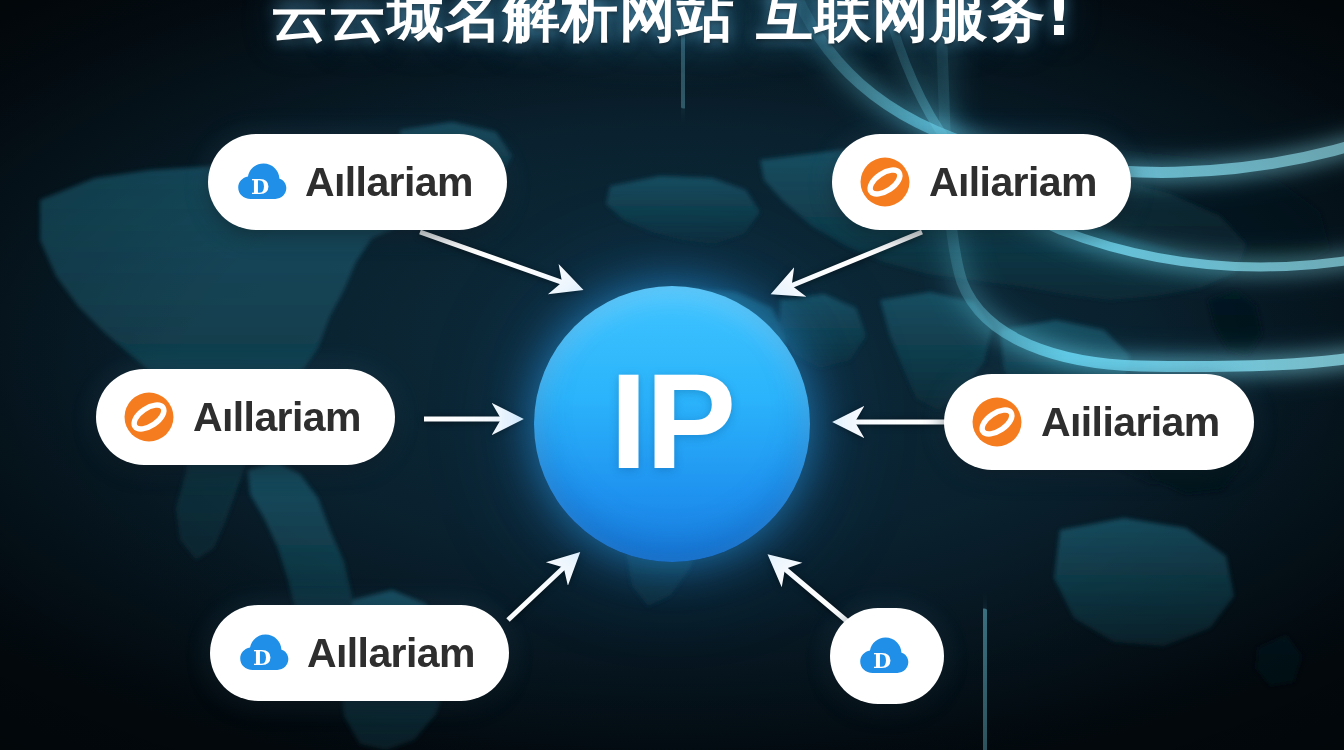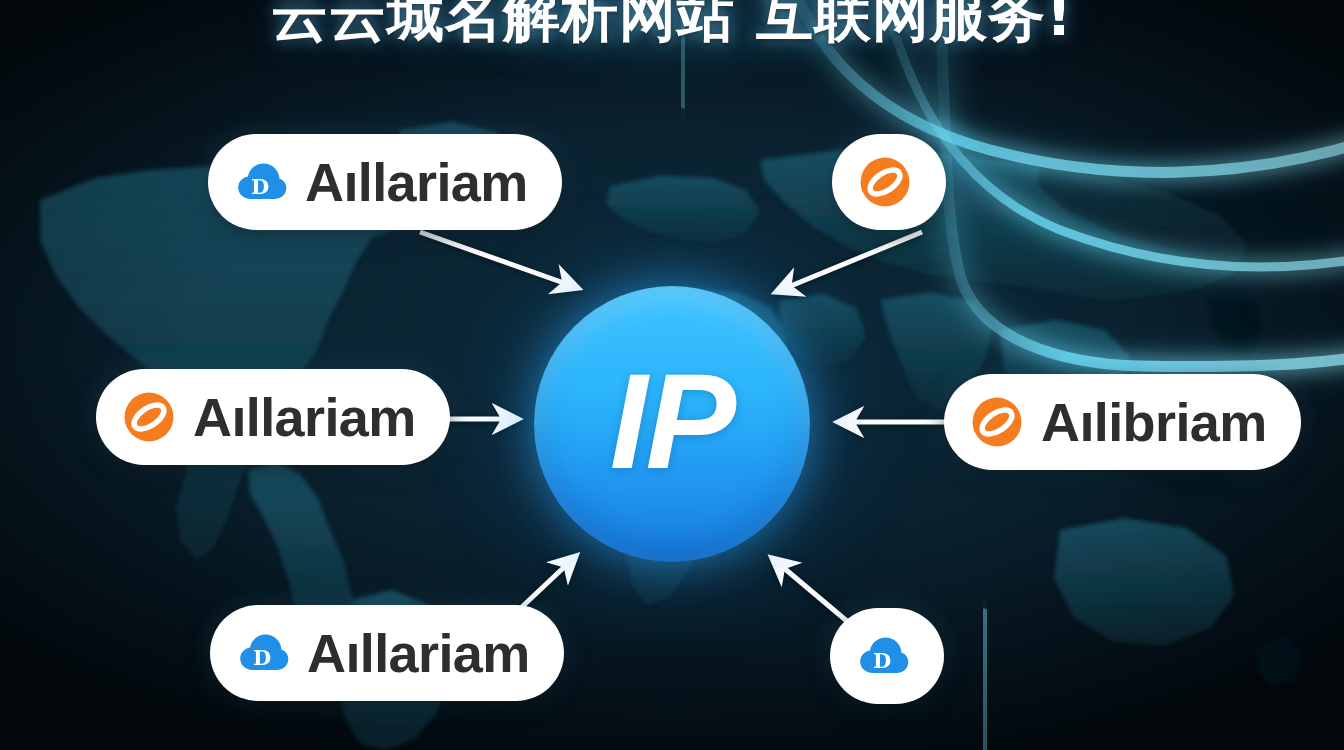--- a/index.html
+++ b/index.html
@@ -77,21 +77,20 @@
     background: linear-gradient(180deg, #3fc4ff 0%, #2bb4fb 40%, #1f93f0 75%, #1a7fe0 100%);
     box-shadow:
       0 0 46px rgba(45,170,255,0.55),
       0 0 110px rgba(35,140,230,0.30),
       inset 0 -14px 34px rgba(10,70,140,0.35),
       inset 0 12px 26px rgba(255,255,255,0.22);
     display: flex;
     align-items: center;
     justify-content: center;
     z-index: 25;
-    font-style: italic;
   }
   .ip-node .ip-text {
     color: #ffffff;
     font-size: 136px;
     font-weight: 700;
     letter-spacing: -2px;
     line-height: 1;
     margin-top: -6px;
     text-shadow: 0 2px 10px rgba(0,60,120,0.28);
     font-family: "Liberation Sans", sans-serif;
@@ -126,21 +125,21 @@
     width: 54px;
     height: 54px;
     flex: 0 0 54px;
     position: relative;
     display: flex;
     align-items: center;
     justify-content: center;
   }
   .pill .logo svg { width: 100%; height: 100%; display: block; }
   .pill .brand {
-    font-size: 54px;
+    font-size: 41px;
     font-weight: 700;
     color: #2e2e2e;
     letter-spacing: -0.6px;
     white-space: nowrap;
     font-family: "Liberation Sans", sans-serif;
   }
 
   
   #pill-tl { left: 208px;  top: 134px; }
   #pill-tr { left: 832px;  top: 134px; }
@@ -311,20 +310,21 @@
 
   <div class="pill" id="pill-tr">
     <span class="logo">
       <svg viewBox="0 0 64 64" xmlns="http://www.w3.org/2000/svg">
         <circle cx="32" cy="32" r="29" fill="#f57c1f"></circle>
         <g transform="rotate(-34 32 32)">
           <ellipse cx="32" cy="32" rx="20" ry="10.5" fill="none" stroke="#ffffff" stroke-width="6.5"></ellipse>
         </g>
       </svg>
     </span>
+    <span class="brand">Aıliariam</span>
   </div>
 
   <div class="pill" id="pill-ml">
     <span class="logo">
       <svg viewBox="0 0 64 64" xmlns="http://www.w3.org/2000/svg">
         <circle cx="32" cy="32" r="29" fill="#f57c1f"></circle>
         <g transform="rotate(-34 32 32)">
           <ellipse cx="32" cy="32" rx="20" ry="10.5" fill="none" stroke="#ffffff" stroke-width="6.5"></ellipse>
         </g>
       </svg>
@@ -334,21 +334,21 @@
 
   <div class="pill" id="pill-mr">
     <span class="logo">
       <svg viewBox="0 0 64 64" xmlns="http://www.w3.org/2000/svg">
         <circle cx="32" cy="32" r="29" fill="#f57c1f"></circle>
         <g transform="rotate(-34 32 32)">
           <ellipse cx="32" cy="32" rx="20" ry="10.5" fill="none" stroke="#ffffff" stroke-width="6.5"></ellipse>
         </g>
       </svg>
     </span>
-    <span class="brand">Aılibriam</span>
+    <span class="brand">Aıiliariam</span>
   </div>
 
   <div class="pill" id="pill-bl">
     <span class="logo">
       <svg viewBox="0 0 64 64" xmlns="http://www.w3.org/2000/svg">
         <path fill="#1f8fe8" d="M20,52 C11,52 5,46 5,38.5 C5,31.8 10,26.4 16.6,25.4
           C18.2,16.6 25.9,10 35,10 C45.2,10 53.5,18.1 53.9,28.2 C58.8,29.6 62,34 62,39.2
           C62,46.3 56.2,52 49,52 Z"></path>
         <text x="31" y="46" font-family="DejaVu Serif, serif" font-size="25" font-weight="700" fill="#ffffff" text-anchor="middle">D</text>
       </svg>

